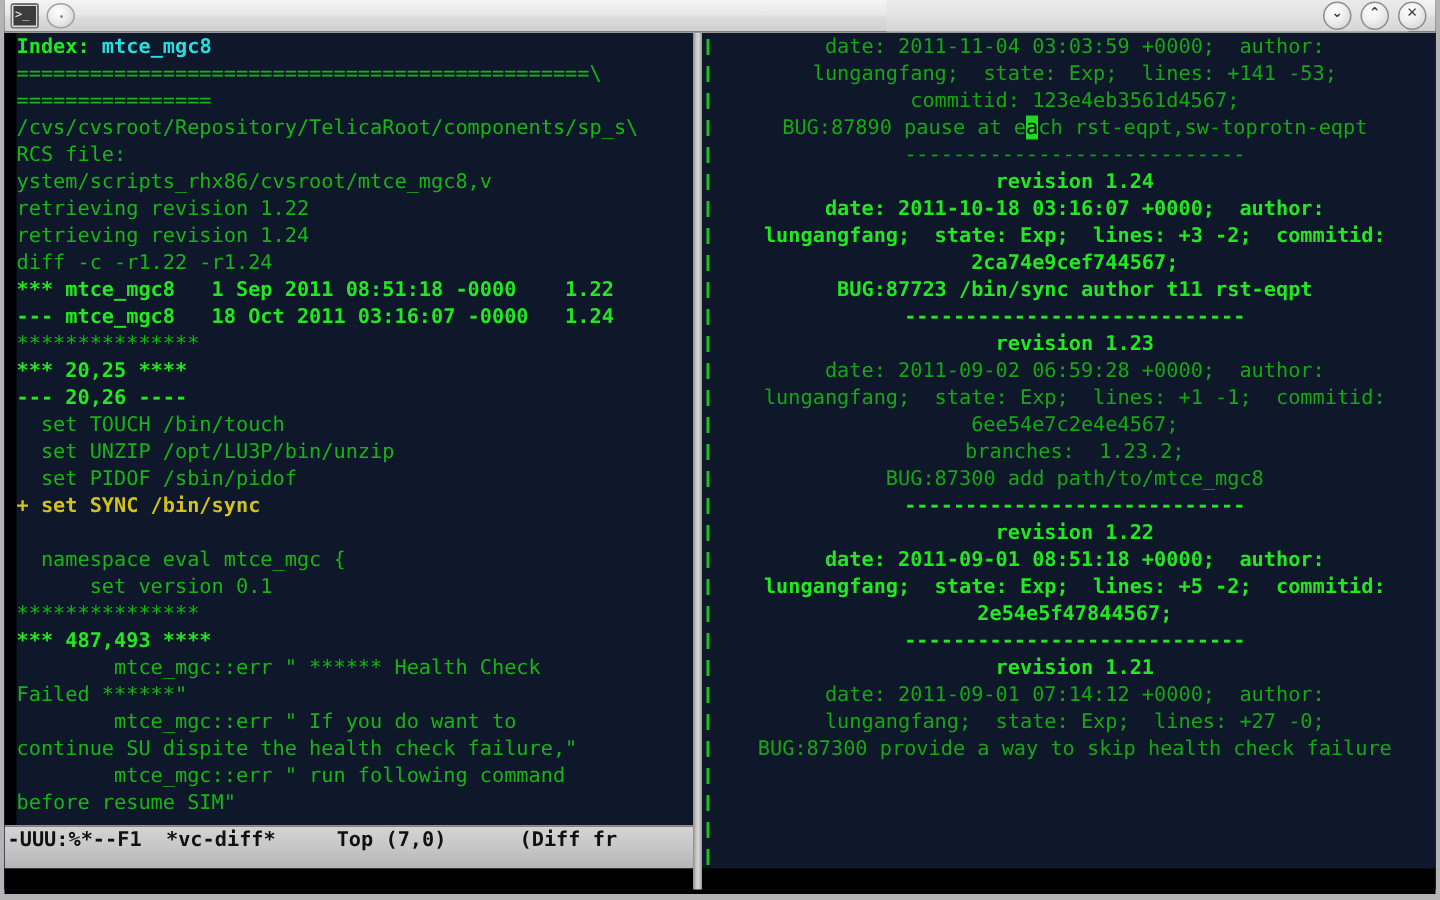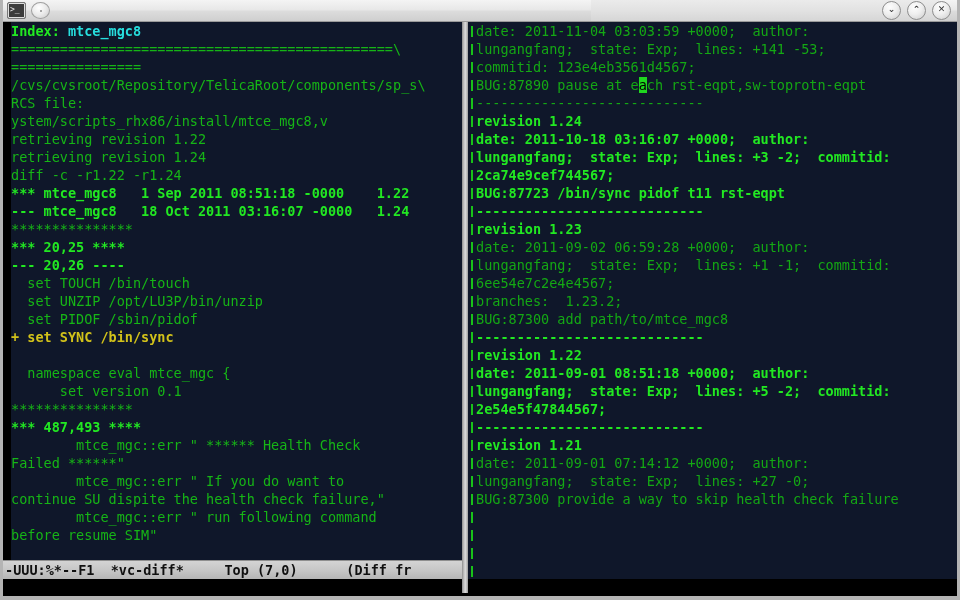--- a/index.html
+++ b/index.html
@@ -114,21 +114,21 @@
   }
 
   .pane {
     position: relative;
     display: flex;
     flex-direction: column;
     background: #0f172a;
     overflow: hidden;
   }
   #pane-left  { width: 462px; }
-  #pane-right { width: 492px; }
+  #pane-right { width: 492px; text-align: center; }
 
   .buffer {
     flex: 1 1 auto;
     position: relative;
     overflow: hidden;
     display: flex;
   }
   .fringe {
     width: 8px;
     flex: 0 0 8px;
@@ -170,21 +170,21 @@
 
   
   #divider {
     width: 6px;
     flex: 0 0 6px;
     background: linear-gradient(to right, #8e8e8e 0%, #c6c6c6 35%, #d8d8d8 60%, #9b9b9b 100%);
   }
 
   
   .mode-line {
-    height: 19px;
+    height: 29px;
     line-height: 19px;
     font-size: 13.5px;
     white-space: pre;
     color: #101010;
     background: linear-gradient(to bottom, #d4d4d4 0%, #c6c6c6 52%, #b5b5b5 100%);
     border-top: 1px solid #8f8f8f;
     box-sizing: border-box;
     overflow: hidden;
     padding-left: 2px;
     font-weight: bold;
@@ -216,21 +216,21 @@
 
     <div class="pane" id="pane-left">
       <div class="buffer">
         <div class="fringe"></div>
         <div class="text-area" id="left-lines">
             <div class="line"><span class="bold">Index: </span><span class="cyan">mtce_mgc8</span></div>
             <div class="line"><span>===============================================\</span></div>
             <div class="line"><span>================</span></div>
             <div class="line"><span>/cvs/cvsroot/Repository/TelicaRoot/components/sp_s\</span></div>
             <div class="line"><span>RCS file:</span></div>
-            <div class="line"><span>ystem/scripts_rhx86/install/mtce_mgc8,v</span></div>
+            <div class="line"><span>ystem/scripts_rhx86/cvsroot/mtce_mgc8,v</span></div>
             <div class="line"><span>retrieving revision 1.22</span></div>
             <div class="line"><span>retrieving revision 1.24</span></div>
             <div class="line"><span>diff -c -r1.22 -r1.24</span></div>
             <div class="line"><span class="bold">*** mtce_mgc8   1 Sep 2011 08:51:18 -0000    1.22</span></div>
             <div class="line"><span class="bold">--- mtce_mgc8   18 Oct 2011 03:16:07 -0000   1.24</span></div>
             <div class="line"><span>***************</span></div>
             <div class="line"><span class="bold">*** 20,25 ****</span></div>
             <div class="line"><span class="bold">--- 20,26 ----</span></div>
             <div class="line"><span>  set TOUCH /bin/touch</span></div>
             <div class="line"><span>  set UNZIP /opt/LU3P/bin/unzip</span></div>
@@ -261,21 +261,21 @@
         <div class="text-area" id="right-lines">
             <div class="line"><span class="dim">date: 2011-11-04 03:03:59 +0000;  author:</span></div>
             <div class="line"><span class="dim">lungangfang;  state: Exp;  lines: +141 -53;</span></div>
             <div class="line"><span class="dim">commitid: 123e4eb3561d4567;</span></div>
             <div class="line"><span class="dim">BUG:87890 pause at e</span><span class="cursor">a</span><span class="dim">ch rst-eqpt,sw-toprotn-eqpt</span></div>
             <div class="line"><span class="dim">----------------------------</span></div>
             <div class="line"><span class="bold">revision 1.24</span></div>
             <div class="line"><span class="bold">date: 2011-10-18 03:16:07 +0000;  author:</span></div>
             <div class="line"><span class="bold">lungangfang;  state: Exp;  lines: +3 -2;  commitid:</span></div>
             <div class="line"><span class="bold">2ca74e9cef744567;</span></div>
-            <div class="line"><span class="bold">BUG:87723 /bin/sync pidof t11 rst-eqpt</span></div>
+            <div class="line"><span class="bold">BUG:87723 /bin/sync author t11 rst-eqpt</span></div>
             <div class="line"><span class="bold">----------------------------</span></div>
             <div class="line"><span class="bold">revision 1.23</span></div>
             <div class="line"><span class="dim">date: 2011-09-02 06:59:28 +0000;  author:</span></div>
             <div class="line"><span class="dim">lungangfang;  state: Exp;  lines: +1 -1;  commitid:</span></div>
             <div class="line"><span class="dim">6ee54e7c2e4e4567;</span></div>
             <div class="line"><span class="dim">branches:  1.23.2;</span></div>
             <div class="line"><span class="dim">BUG:87300 add path/to/mtce_mgc8</span></div>
             <div class="line"><span class="bold">----------------------------</span></div>
             <div class="line"><span class="bold">revision 1.22</span></div>
             <div class="line"><span class="bold">date: 2011-09-01 08:51:18 +0000;  author:</span></div>

